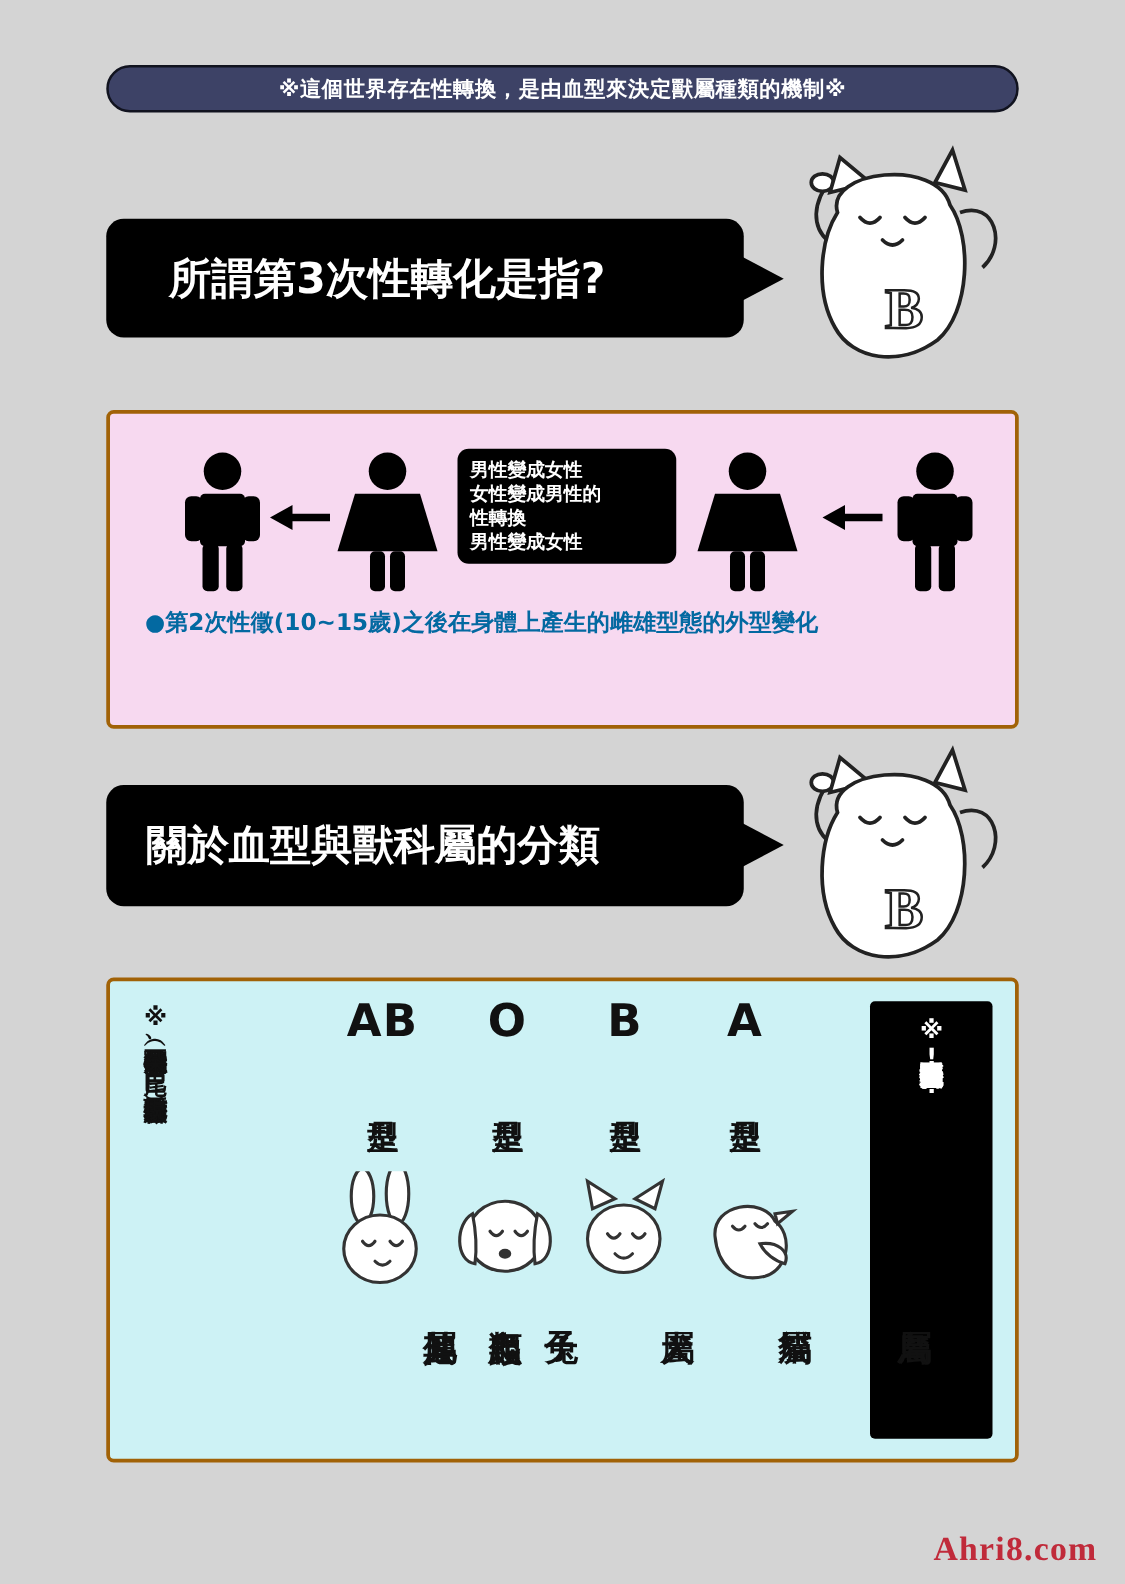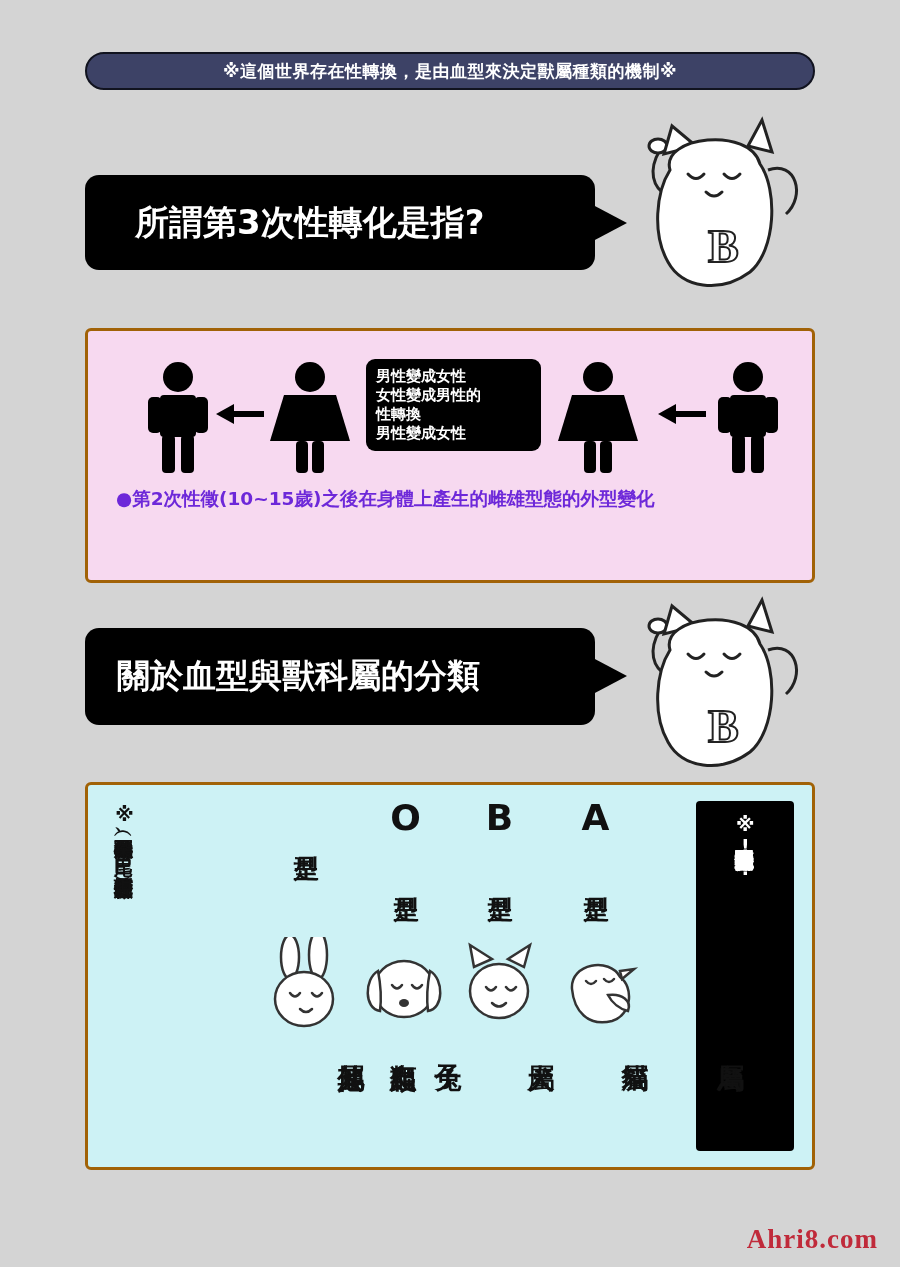--- a/index.html
+++ b/index.html
@@ -143,21 +143,21 @@
 
   .bullets {
     position: absolute;
     left: 28px;
     top: 155px;
     right: 14px;
   }
   .bullets div {
     font-size: 18.5px;
     font-weight: bold;
-    color: #6d28d9;
+    color: #0369a1;
     line-height: 1.45;
     white-space: nowrap;
   }
 
   
   .vert {
     writing-mode: vertical-rl;
     text-orientation: upright;
   }
   #side-note {
@@ -365,20 +365,21 @@
 
 <div class="panel" id="blue-panel">
 
   <div class="vert" id="side-note">※各獸屬的特徵（耳朵、尾巴、牙齒等）會有外顯表現</div>
 
   <div id="blood-note-box">
     <span class="vert">※依據血型的不同獸科屬的分類也會改變喔!!</span>
   </div>
 
   <div class="type-col" style="left:158px;">
+    <div class="type-label">AB</div>
     <div class="type-sub vert" style="display:inline-block;">型是</div>
   </div>
   <svg class="animal-art" style="left:158px;" viewBox="0 0 120 95">
     <g fill="#ffffff" stroke="#333333" stroke-width="2.5">
       <ellipse cx="44" cy="20" rx="9" ry="22"></ellipse>
       <ellipse cx="72" cy="18" rx="9" ry="24"></ellipse>
       <ellipse cx="58" cy="62" rx="29" ry="27"></ellipse>
     </g>
     <g fill="none" stroke="#333333" stroke-width="2.5" stroke-linecap="round">
       <path d="M44 56 q5 7 10 0"></path>

